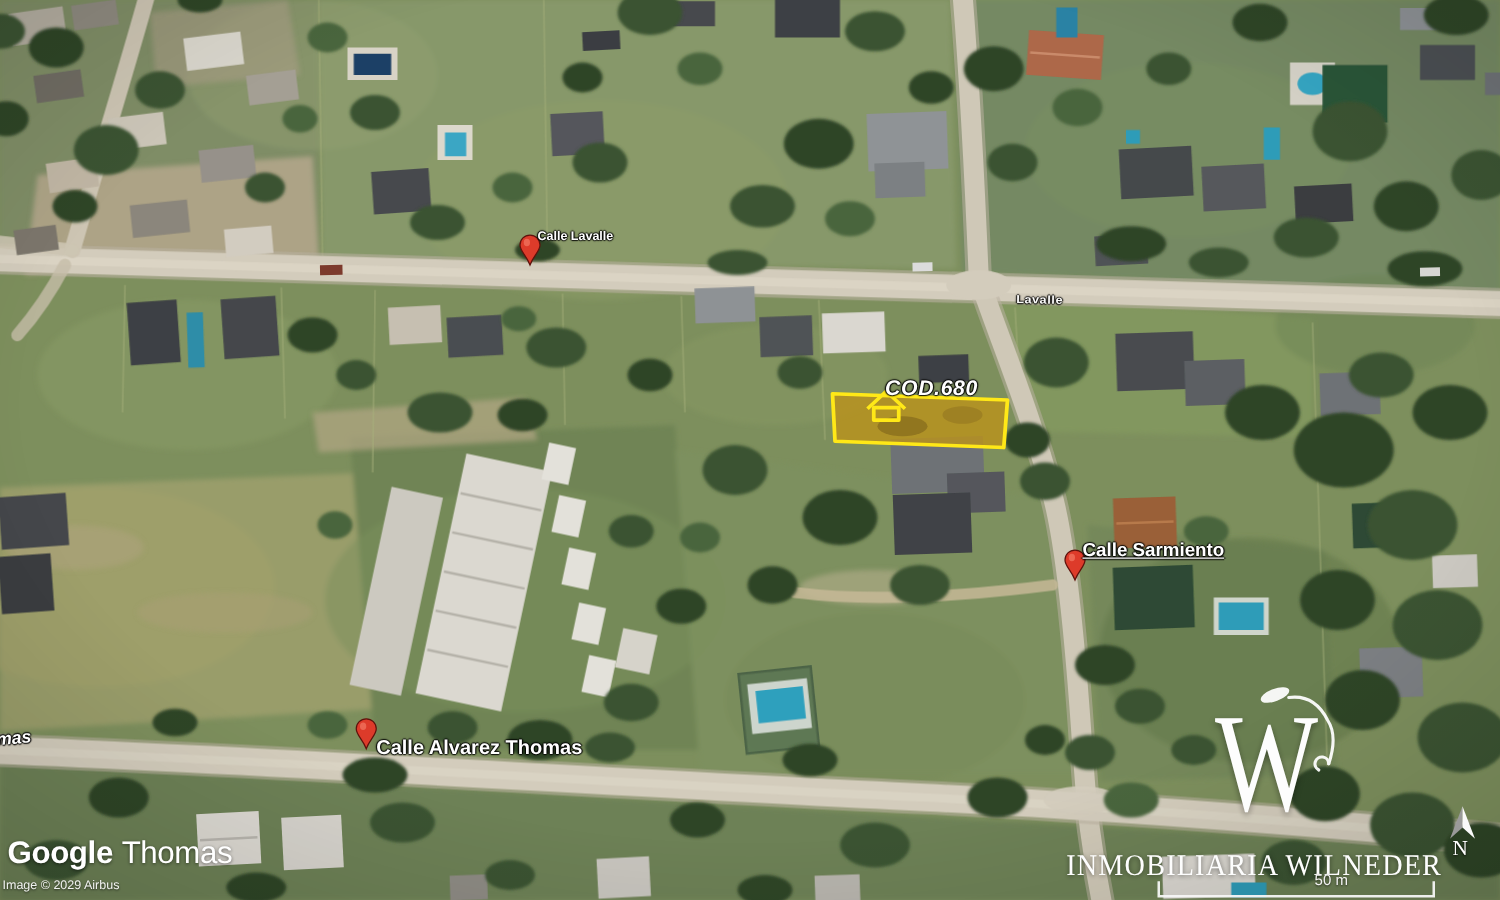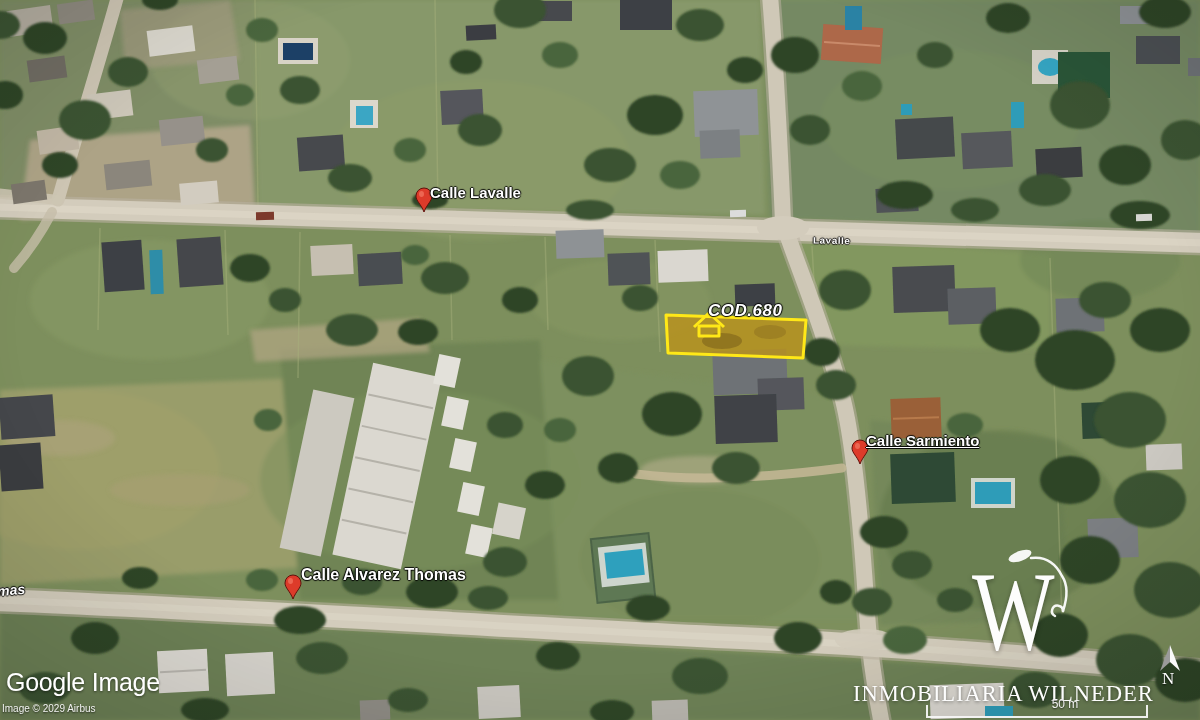--- a/index.html
+++ b/index.html
@@ -1,28 +1,28 @@
 <!DOCTYPE html>
 <html><head>
 <meta charset="utf-8">
 <style>
   html,body{margin:0;padding:0;background:#222;}
   .stage{position:relative;width:1200px;height:720px;overflow:hidden;background:#7d8f5d;font-family:"Liberation Sans",sans-serif;}
   .stage svg{position:absolute;left:0;top:0;}
   .maplabel{position:absolute;color:#fff;font-weight:bold;white-space:nowrap;
     text-shadow:-1px 0 1px rgba(0,0,0,.9),1px 0 1px rgba(0,0,0,.9),0 -1px 1px rgba(0,0,0,.9),0 1px 1px rgba(0,0,0,.9);}
-  .lbl-lavalle{left:430px;top:184px;font-size:15px;}
+  .lbl-lavalle{left:430px;top:184px;font-size:10px;}
   .lbl-street-small{left:813px;top:213px;font-size:10px;letter-spacing:.5px;transform:rotate(1deg) scaleY(.92);opacity:.95;margin-top:22px;}
   .lbl-cod{left:708px;top:301px;font-size:17px;letter-spacing:.5px;font-style:italic;}
   .lbl-sarmiento{left:866px;top:432px;font-size:15px;text-decoration:underline;}
-  .lbl-alvarez{left:301px;top:566px;font-size:16px;}
+  .lbl-alvarez{left:301px;top:590px;font-size:16px;}
   .lbl-mas{left:-3px;top:582px;font-size:14px;font-style:italic;transform:rotate(-5deg);}
   .ge-logo{position:absolute;left:6px;top:668px;color:#fff;font-size:25px;letter-spacing:-.3px;
     text-shadow:0 1px 3px rgba(0,0,0,.55);}
-  .ge-logo .w1{font-weight:400;margin-right:7px;}
+  .ge-logo .w1{font-weight:700;margin-right:7px;}
   .ge-logo .w2{font-weight:400;}
   .credit{position:absolute;left:2px;top:703px;color:rgba(255,255,255,.92);font-size:10px;
     text-shadow:0 1px 2px rgba(0,0,0,.7);}
   .wm-mono{position:absolute;left:972px;top:560px;color:#fdfdfd;font-family:"Liberation Serif",serif;
     font-size:112px;line-height:.92;transform:scaleX(.78);transform-origin:left top;
     text-shadow:0 2px 6px rgba(0,0,0,.35);}
   .wm-name{position:absolute;left:853px;top:680px;color:#fdfdfd;font-family:"Liberation Serif",serif;
     font-size:24px;letter-spacing:1px;white-space:nowrap;transform:scaleX(.94);transform-origin:left top;
     text-shadow:0 1px 4px rgba(0,0,0,.5);}
   .scale-label{position:absolute;left:1045px;top:697px;width:40px;text-align:center;color:#f2f2f2;
@@ -356,20 +356,20 @@
   </g>
 </svg>
 
 <div class="maplabel lbl-lavalle">Calle Lavalle</div>
 <div class="maplabel lbl-street-small">Lavalle</div>
 <div class="maplabel lbl-cod">COD.680</div>
 <div class="maplabel lbl-sarmiento">Calle Sarmiento</div>
 <div class="maplabel lbl-alvarez">Calle Alvarez Thomas</div>
 <div class="maplabel lbl-mas">mas</div>
 
-<div class="ge-logo"><span class="w1">Google</span><span class="w2">Image</span></div>
+<div class="ge-logo"><span class="w1">Google</span><span class="w2">Thomas</span></div>
 <div class="credit">Image © 2029 Airbus</div>
 
 <div class="wm-mono">W</div>
 <div class="wm-name">INMOBILIARIA WILNEDER</div>
 <div class="scale-label">50 m</div>
 <div class="north-label">N</div>
 </div>
 
 </body></html>

